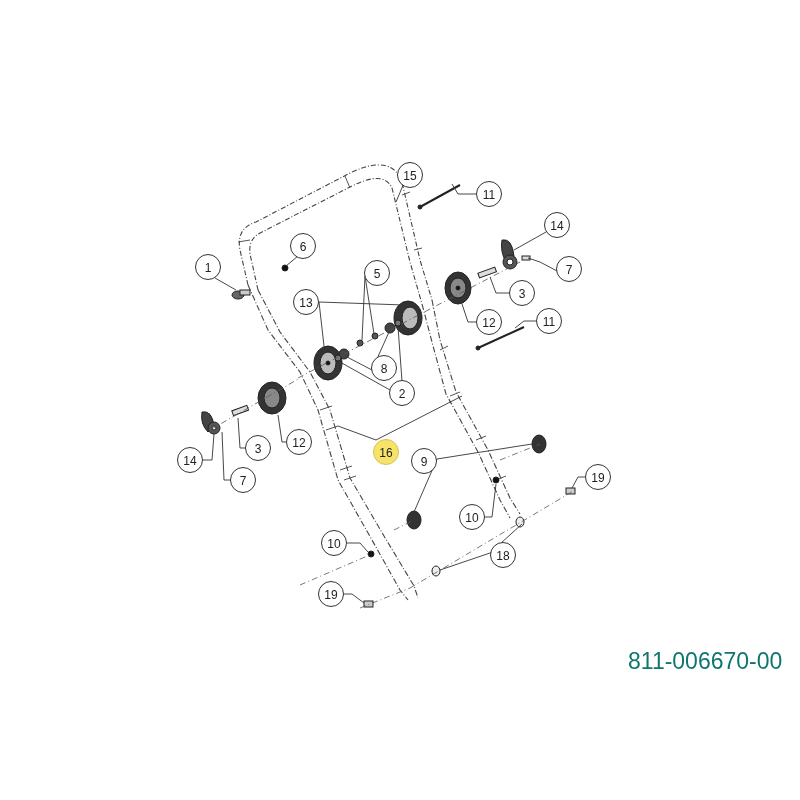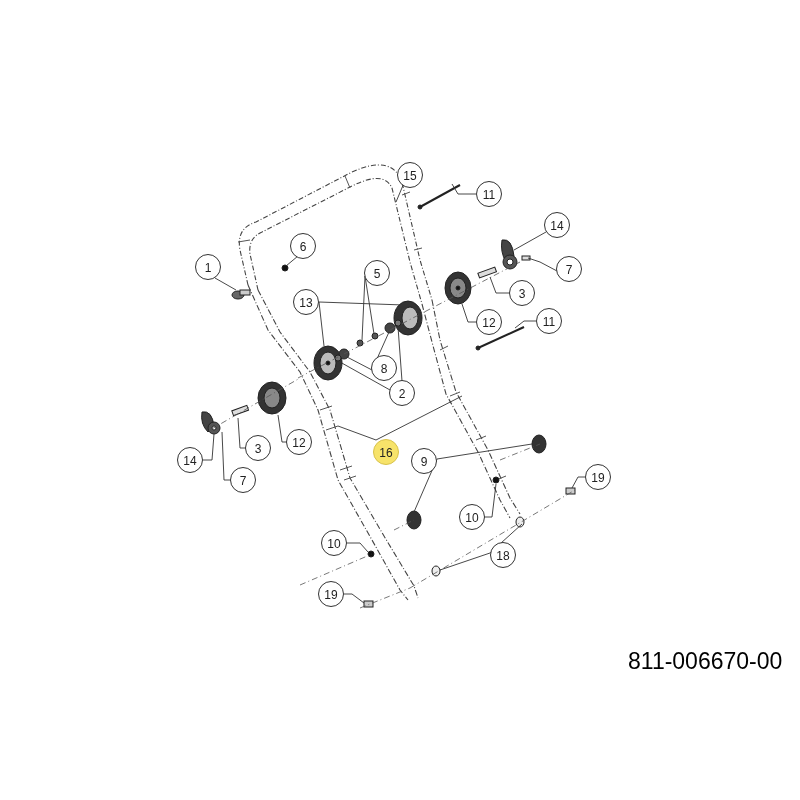--- a/index.html
+++ b/index.html
@@ -1,19 +1,19 @@
 <!DOCTYPE html>
 <html><head>
 <meta charset="utf-8">
 <style>
   html, body { margin:0; padding:0; background:#ffffff; }
   body { width:800px; height:800px; position:relative; overflow:hidden; font-family:"Liberation Sans", sans-serif; }
   #canvas { position:absolute; left:0; top:0; width:800px; height:800px; }
   .callout-label { font-family:"Liberation Sans", sans-serif; font-size:12px; fill:#222; }
-  .part-number { position:absolute; left:628px; top:648px; font-size:23px; color:#000000; font-family:"Liberation Sans", sans-serif; letter-spacing:0px; }
+  .part-number { position:absolute; left:628px; top:648px; font-size:23px; color:#0f766e; font-family:"Liberation Sans", sans-serif; letter-spacing:0px; }
 </style>
 </head>
 <body>
 
 <svg id="canvas" viewBox="0 0 800 800" xmlns="http://www.w3.org/2000/svg">
   <g fill="none" stroke="#444" stroke-width="1.1">
 
     <path stroke-dasharray="5,2,1,2" d="M248,285 L240,250 Q236,228 256,222 L352,172 Q392,154 402,182 L420,260 L432,300"></path>
     <path stroke-dasharray="5,2,1,2" d="M258,290 L250,254 Q248,238 262,232 L352,186 Q384,170 392,188 L410,262 L422,304"></path>
 

